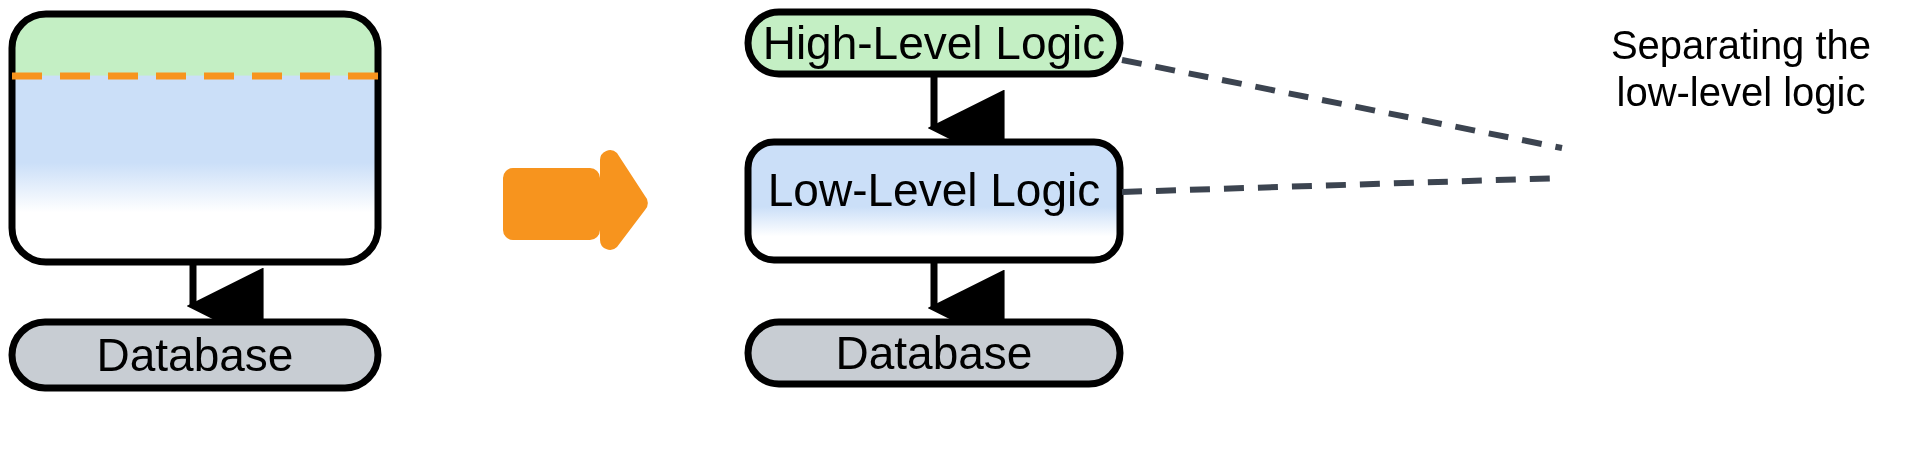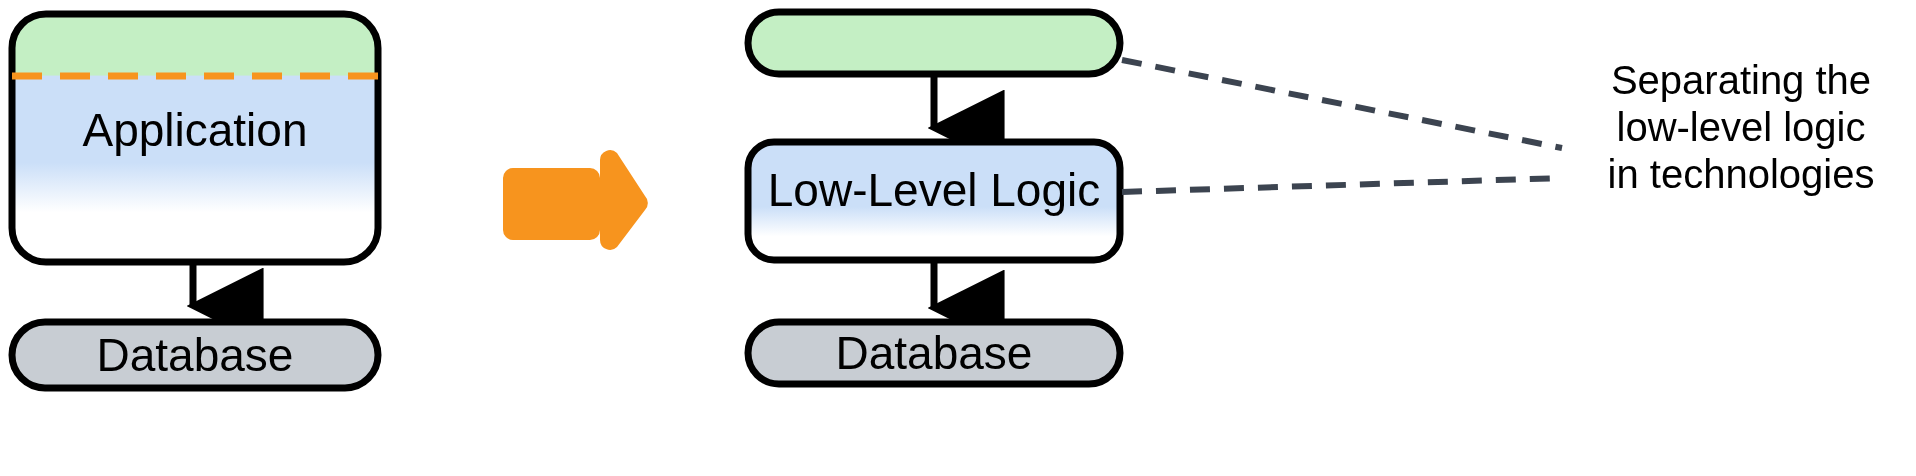--- a/index.html
+++ b/index.html
@@ -21,21 +21,20 @@
     pointer-events:none;
   }
 
   .annot{
     position:absolute;
     color:#000;
     font-size:40px;
     line-height:47px;
     text-align:center;
     white-space:nowrap;
-    margin-top:35px;
   }
   .annot div{display:block;}
 </style>
 </head>
 <body>
 
 <div id="stage">
 
   <svg class="layer" viewBox="0 0 1916 476">
     <defs>
@@ -102,28 +101,27 @@
     <rect x="748" y="142" width="372" height="118" rx="26" ry="26" fill="url(#gradLow)" stroke="#000" stroke-width="7"></rect>
 
     <line x1="934" y1="260" x2="934" y2="308" stroke="#000" stroke-width="7" marker-end="url(#tri)"></line>
 
     <rect x="748" y="322" width="372" height="62" rx="31" ry="31" fill="url(#gradGray)" stroke="#000" stroke-width="7"></rect>
 
     <line x1="1122" y1="60" x2="1562" y2="148" stroke="#3C4450" stroke-width="6" stroke-dasharray="20 14" stroke-linecap="butt"></line>
     <line x1="1122" y1="192" x2="1562" y2="178" stroke="#3C4450" stroke-width="6" stroke-dasharray="20 14" stroke-linecap="butt"></line>
   </svg>
 
-  <div class="node-label" style="left:12px; top:100px; width:366px; height:60px; font-size:46px;">Application</div>
 
   <div class="node-label" style="left:12px; top:322px; width:366px; height:66px; font-size:46px;">Database</div>
 
+  <div class="node-label" style="left:748px; top:12px; width:372px; height:62px; font-size:46px;">High-Level Logic</div>
 
   <div class="node-label" style="left:748px; top:160px; width:372px; height:60px; font-size:46px;">Low-Level Logic</div>
 
   <div class="node-label" style="left:748px; top:322px; width:372px; height:62px; font-size:46px;">Database</div>
 
   <div class="annot" style="left:1576px; top:22px; width:330px;">
     <div>Separating the</div>
     <div>low-level logic</div>
-    <div>in technologies</div>
   </div>
 
 </div>
 
 </body></html>

